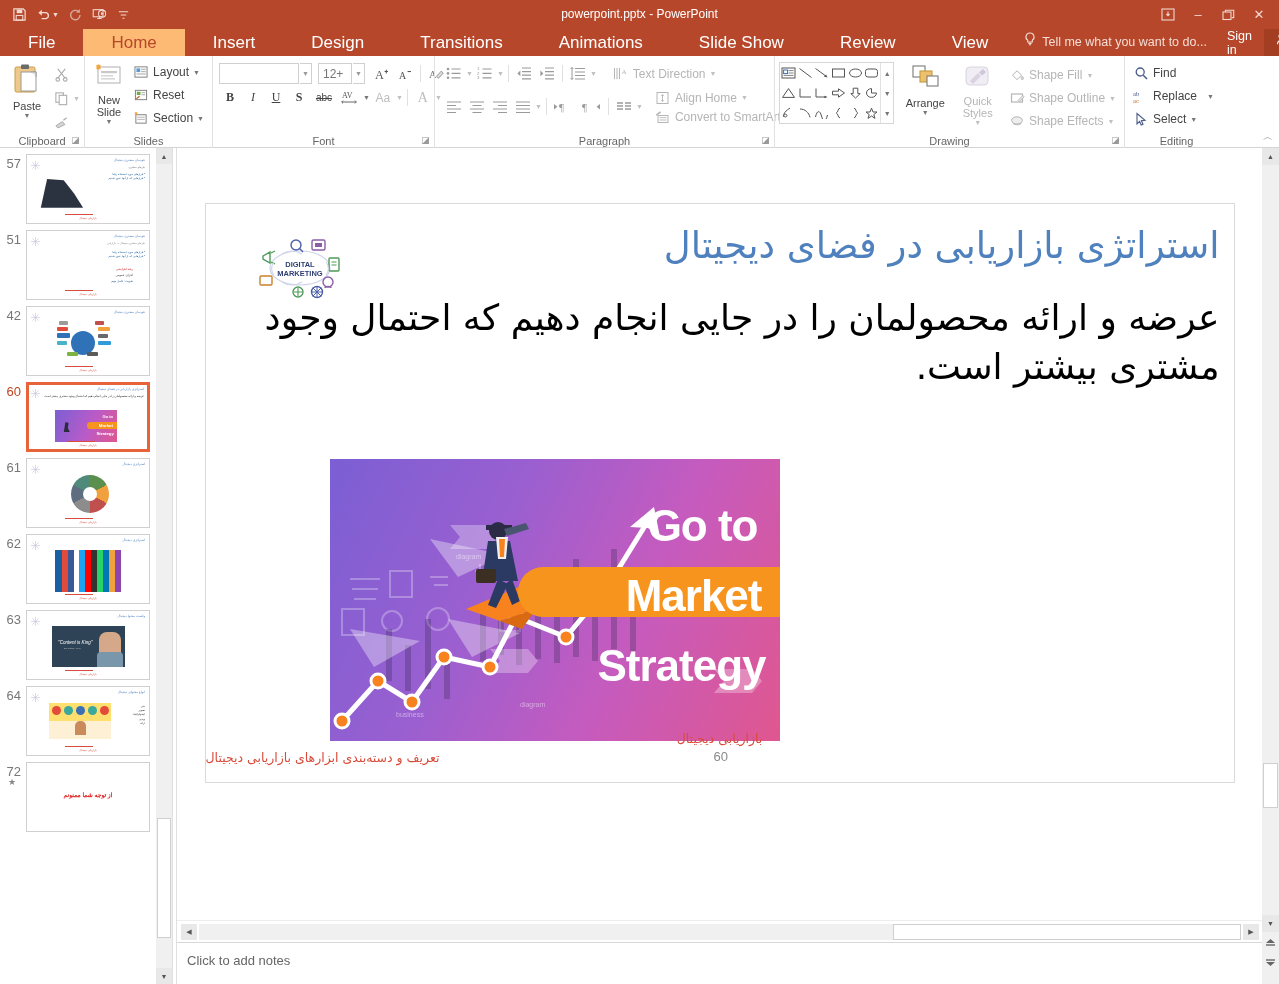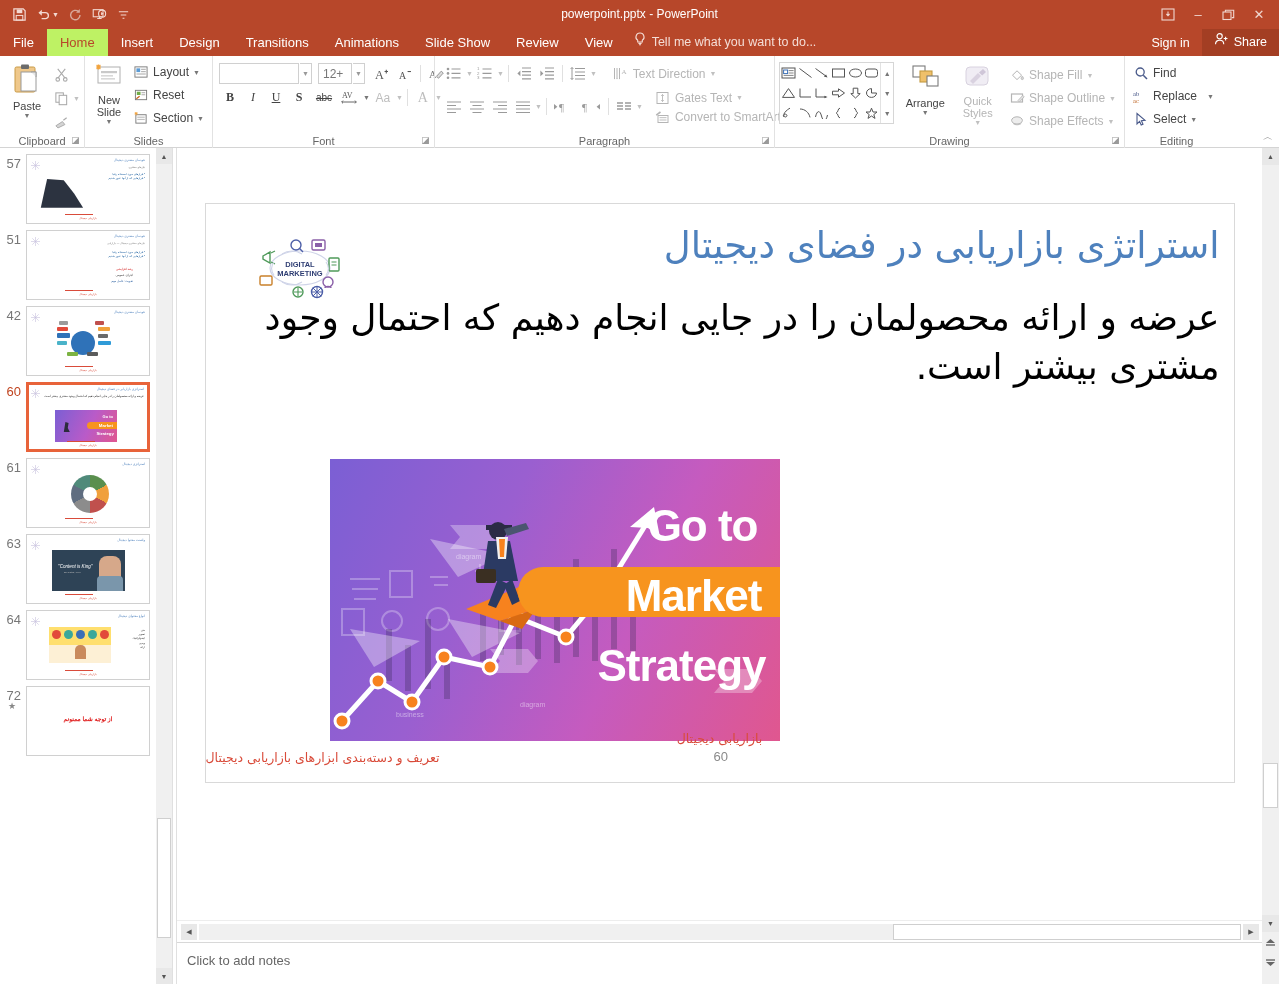--- a/index.html
+++ b/index.html
@@ -31,25 +31,25 @@
   .win-ctrls div {
     width:30px;height:24px;display:flex;align-items:center;justify-content:center;
     color:#f0d7d0; font-size:13px;
   }
   .win-ctrls div:last-child{ width:32px; }
   
   .tabbar {
     height:27px; background:#b7472a; display:flex; align-items:flex-end; position:relative;
   }
   .tab {
-    color:#fff; font-size:13px; padding:0 13px; height:27px; line-height:27px;
+    color:#fff; font-size:17px; padding:0 28px; height:27px; line-height:27px;
     white-space:nowrap;
   }
   .tab.file { background:#b7472a; }
-  .tab.active { background:#bef264; color:#b7472a; }
+  .tab.active { background:#fdba74; color:#b7472a; }
   .tellme {
     display:flex; align-items:center; gap:6px; color:#f4ddd6; font-size:12.5px;
     padding:0 8px; height:27px; line-height:27px; white-space:nowrap;
   }
   .signin { margin-left:auto; display:flex; align-items:center; height:27px; }
   .signin .sg { color:#fff; font-size:12.5px; padding:0 12px; }
   .signin .share {
     color:#fff; font-size:12.5px; padding:0 12px; height:27px; line-height:27px;
     background:#a33e23; display:flex; align-items:center; gap:5px;
   }
@@ -530,21 +530,21 @@
         <span class="caret dim">▼</span>
         <div style="width:6px"></div>
         <div class="smallcol" style="gap:0">
           <div class="sbtn dim" style="height:19px">
             <span class="iconbox">
               <svg width="15" height="14" viewBox="0 0 15 14">
                   <rect x="2" y="1.5" width="11" height="11" fill="none" stroke="#b5b5b5" stroke-width="1"></rect>
                   <path d="M7.5 3.5v7M6.2 4.8 7.5 3.5 8.8 4.8M6.2 9.2 7.5 10.5 8.8 9.2" stroke="#b5b5b5" stroke-width=".9" fill="none"></path>
                 </svg>
             </span>
-            <span>Gates Text</span>
+            <span>Align Home</span>
             <span class="caret dim">▼</span>
           </div>
           <div class="sbtn dim" style="height:19px">
             <span class="iconbox">
               <svg width="15" height="14" viewBox="0 0 15 14">
                   <rect x="3" y="5.5" width="10" height="7" fill="none" stroke="#b5b5b5" stroke-width="1"></rect>
                   <rect x="4.5" y="7" width="7" height="1.2" fill="#c9c9c9"></rect>
                   <rect x="4.5" y="9.4" width="7" height="1.2" fill="#c9c9c9"></rect>
                   <path d="M0.8 4.5 5 1.2l1 1.6L1.6 5.8z" fill="#b5b5b5"></path>
                 </svg>
@@ -855,20 +855,33 @@
               <path d="M4.5 0v9M0 4.5h9M1.3 1.3l6.4 6.4M7.7 1.3 1.3 7.7" stroke="#9b8ec4" stroke-width=".6"></path>
             </svg></div>
         <div class="mt-head">استراتژی دیجیتال</div>
         <div style="position:absolute;left:44px;top:16px;width:38px;height:38px;border-radius:50%;background:conic-gradient(#5a8f4e 0 17%,#f0a03c 17% 33%,#c0504d 33% 50%,#8c8c8c 50% 67%,#5f6d80 67% 83%,#4f8a7a 83% 100%)"></div>
         <div style="position:absolute;left:56px;top:28px;width:14px;height:14px;border-radius:50%;background:#fff"></div>
         <div class="mt-rule"></div>
         <div class="mt-foot">بازاریابی دیجیتال</div>
       </div>
     </div>
 
+    <div class="thumb">
+      <div class="thumbnum">62</div>
+      <div class="thumbimg">
+        <div class="mt-logo"><svg width="9" height="9" viewBox="0 0 9 9">
+              <path d="M4.5 0v9M0 4.5h9M1.3 1.3l6.4 6.4M7.7 1.3 1.3 7.7" stroke="#9b8ec4" stroke-width=".6"></path>
+            </svg></div>
+        <div class="mt-head">استراتژی دیجیتال</div>
+        <div style="position:absolute;left:28px;top:15px;width:66px;height:42px;background:
+          repeating-linear-gradient(90deg,#1a5fa0 0 7px,#e24a3a 7px 13px,#3b5998 13px 19px,#fff 19px 24px,#1da1f2 24px 30px,#ff0000 30px 36px,#333 36px 42px,#25d366 42px 48px,#0077b5 48px 54px,#f0a23c 54px 60px,#8e44ad 60px 66px)"></div>
+        <div class="mt-rule"></div>
+        <div class="mt-foot">بازاریابی دیجیتال</div>
+      </div>
+    </div>
 
     <div class="thumb">
       <div class="thumbnum">63</div>
       <div class="thumbimg">
         <div class="mt-logo"><svg width="9" height="9" viewBox="0 0 9 9">
               <path d="M4.5 0v9M0 4.5h9M1.3 1.3l6.4 6.4M7.7 1.3 1.3 7.7" stroke="#9b8ec4" stroke-width=".6"></path>
             </svg></div>
         <div class="mt-head">واشنت محتوا دیجیتال</div>
         <div style="position:absolute;left:25px;top:15px;width:73px;height:41px;background:#2e4356">
           <div style="position:absolute;left:6px;top:14px;color:#fff;font-size:4.6px;font-style:italic">"Content is King"</div>

